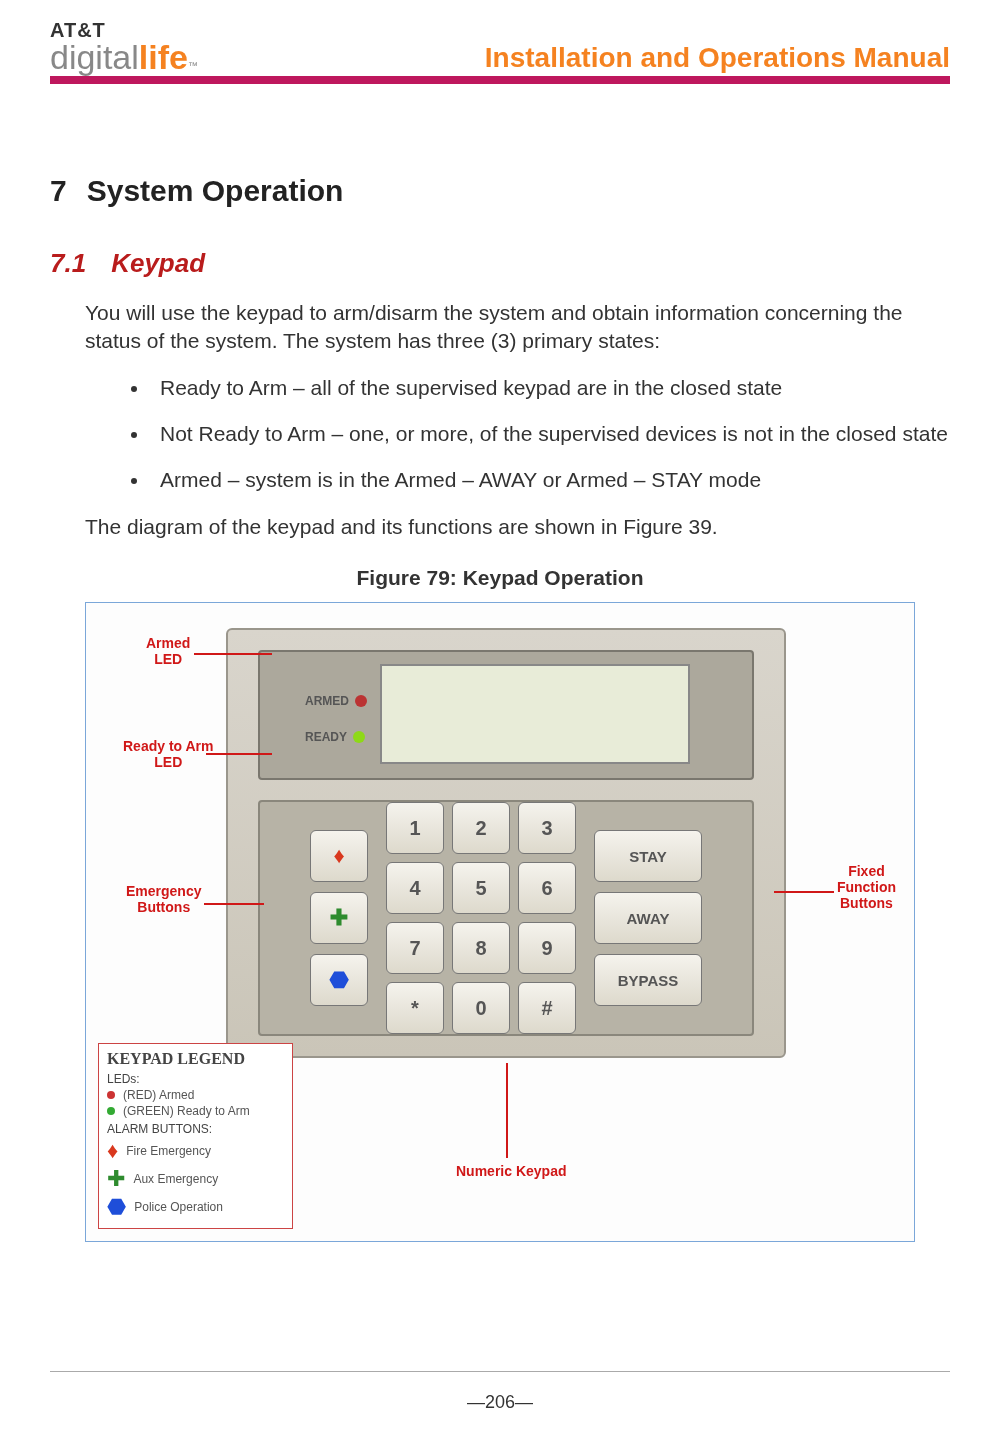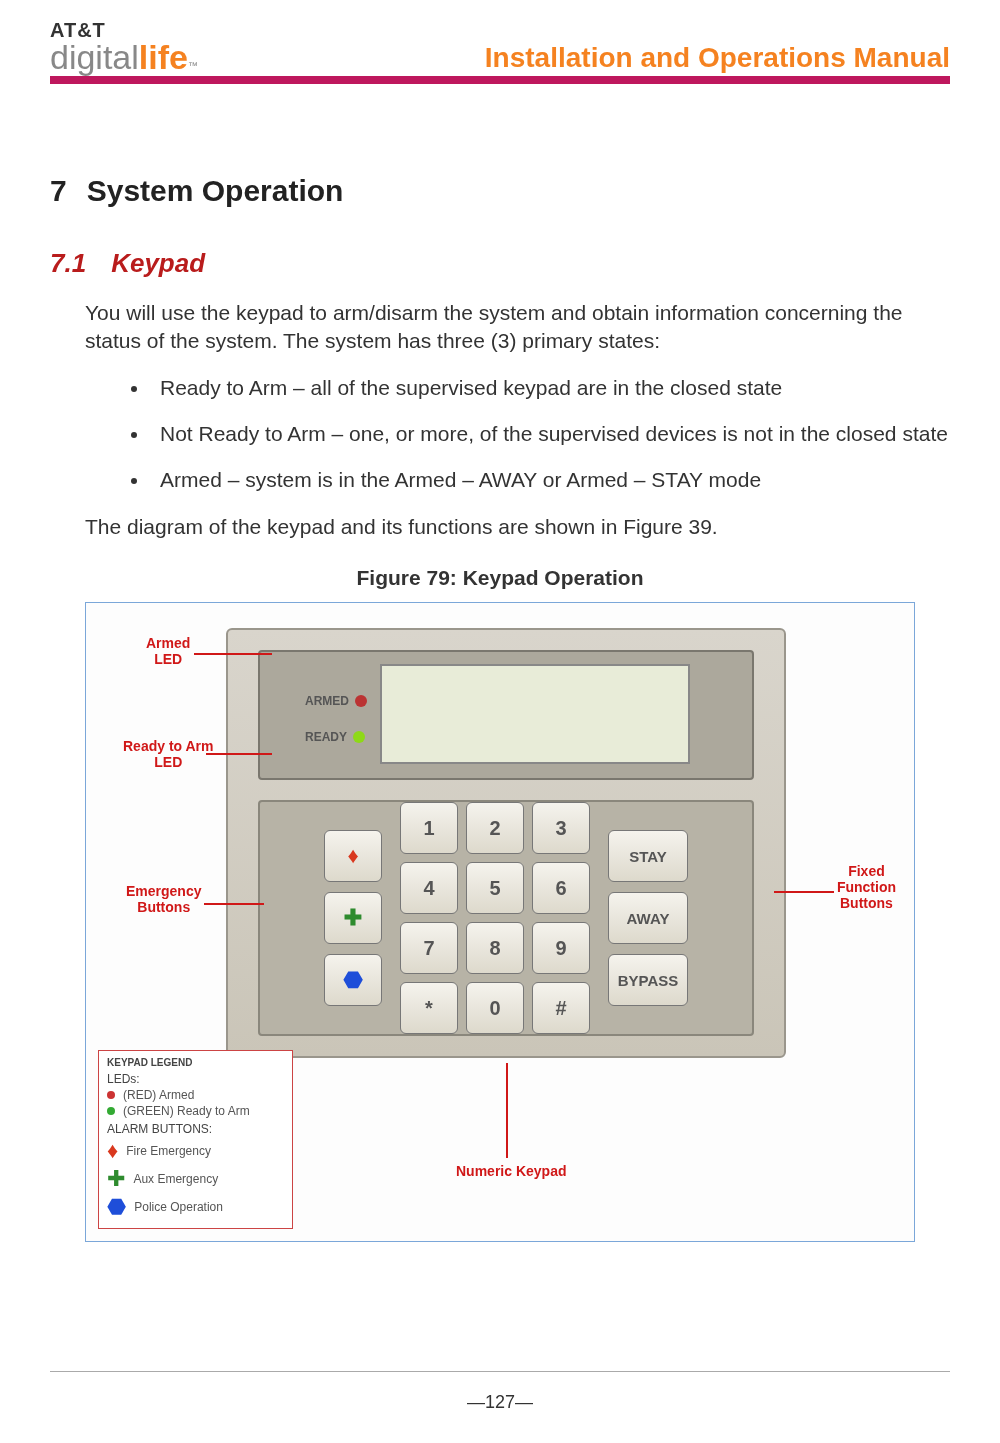--- a/index.html
+++ b/index.html
@@ -139,21 +139,21 @@
   }
   .col { display:flex; flex-direction:column; gap:10px; }
   .key {
     width: 58px; height: 52px;
     background: linear-gradient(#f5f3ed,#ddd9cc);
     border:1px solid #777;
     border-radius:6px;
     display:flex; align-items:center; justify-content:center;
     font-size:20px; font-weight:bold; color:#555;
   }
-  .key.fn { width: 80px; font-size:15px; }
+  .key.fn { width: 108px; font-size:15px; }
   .num-grid { display:grid; grid-template-columns:repeat(3,58px); gap:8px; }
   .emer-icon { font-size:22px; }
   .fire { color:#d9381e; }
   .aux { color:#2e8b2e; }
   .police { color:#1e4ed9; }
   
   .ann {
     position:absolute;
     color:#d01818;
     font-size:14px;
@@ -175,21 +175,21 @@
     position:absolute;
     left: 12px;
     bottom: 12px;
     width: 195px;
     border:1px solid #c44;
     background:#fff;
     padding:6px 8px;
     font-size:12px;
     color:#555;
   }
-  .legend-title { font-weight:bold; font-size:10px; margin-bottom:4px; color:#444;}
+  .legend-title { font-weight:bold; font-size:16px; margin-bottom:4px; color:#444;font-family:Liberation Serif, serif;}
   .legend-sub { font-size:12px; color:#444; margin:4px 0 2px; }
   .legend-item { display:flex; align-items:center; gap:8px; font-size:12px; margin:2px 0; }
   .legend-dot { width:8px; height:8px; border-radius:50%; }
   .legend-dot.red { background:#c33; }
   .legend-dot.green { background:#3a3; }
   .footer {
     position:absolute;
     left:50px; right:50px;
     bottom: 30px;
     text-align:center;
@@ -321,14 +321,14 @@
       </div>
     <div class="legend-item">
         <span class="emer-icon police">⬣</span>
         <span>Police Operation</span>
       </div>
   </div>
 </div>
 
 <div class="footer">
   <div class="footer-line"></div>
-  <div class="page-num">—127—</div>
+  <div class="page-num">—206—</div>
 </div>
 
 </body></html>

